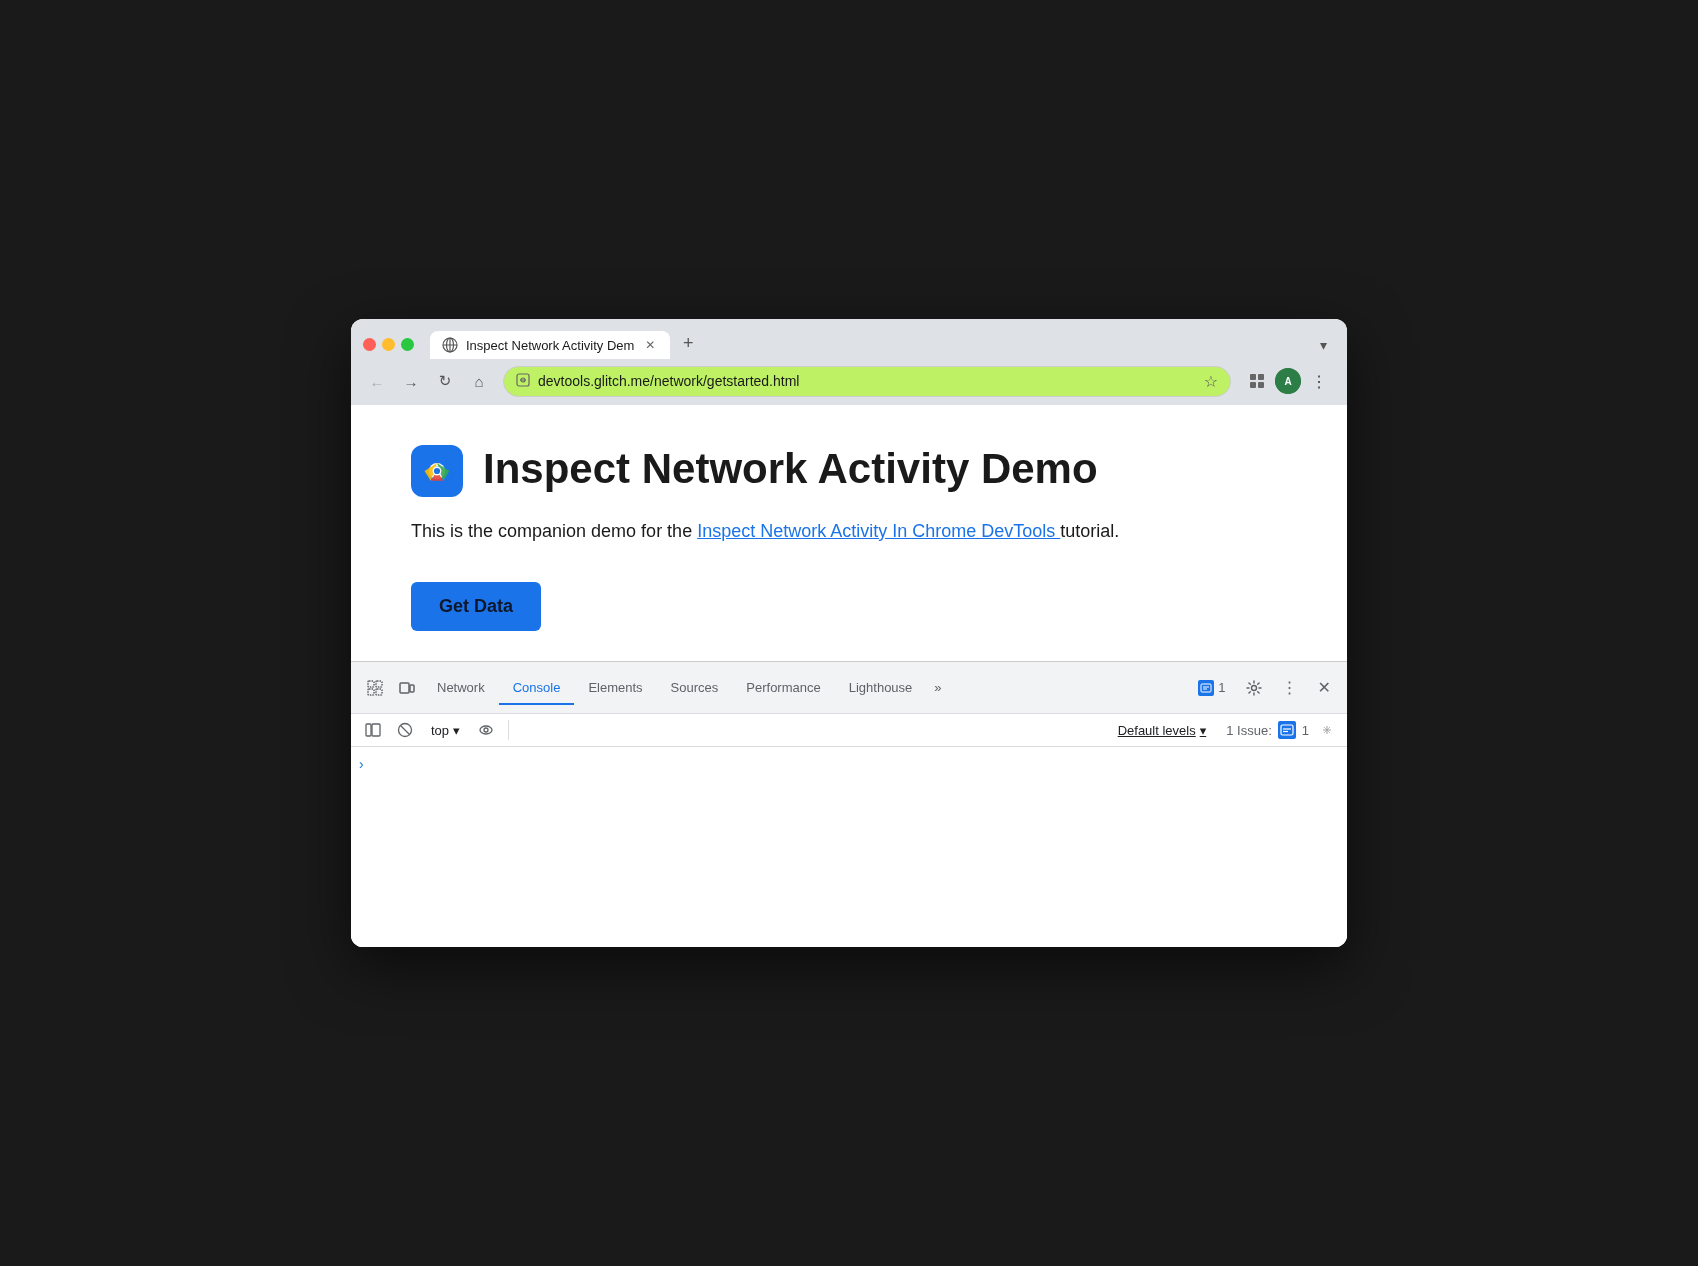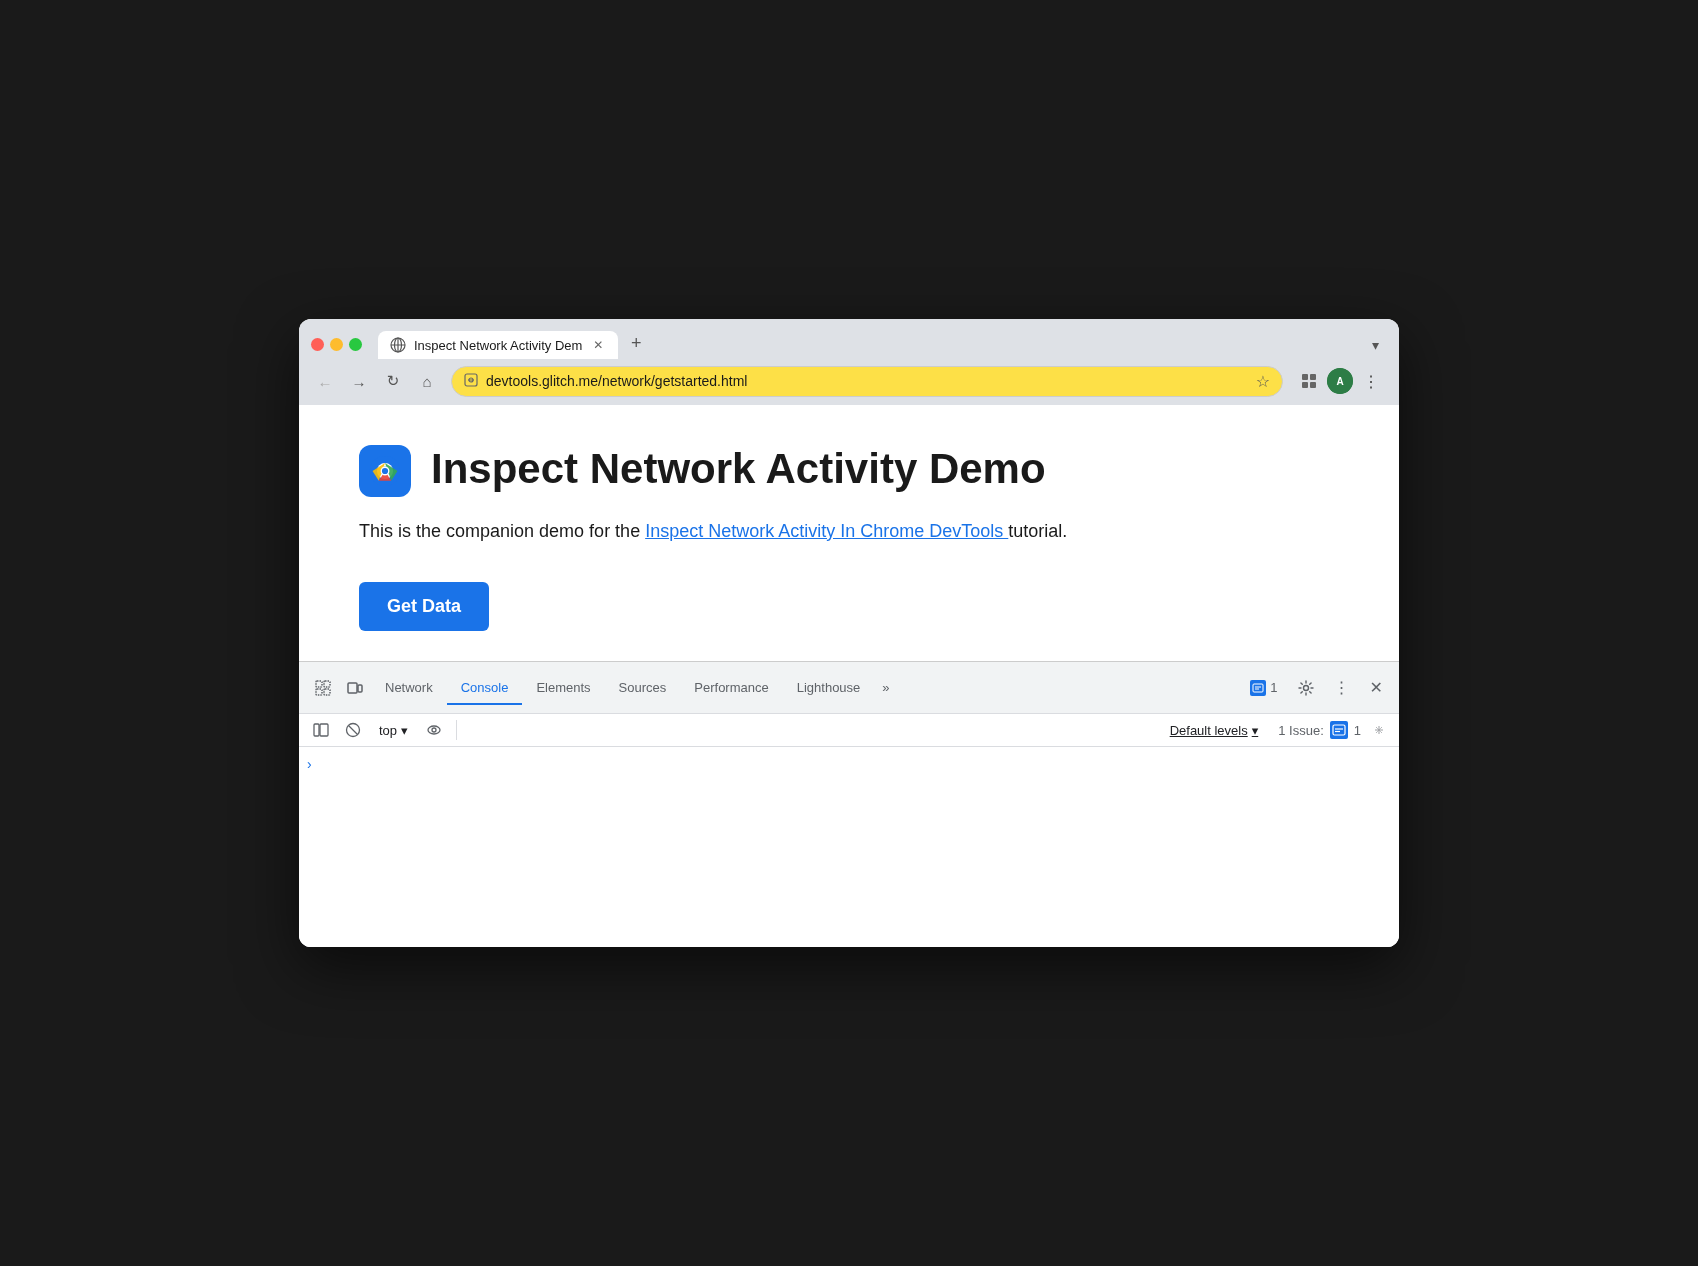--- a/index.html
+++ b/index.html
@@ -5,21 +5,21 @@
     * { margin: 0; padding: 0; box-sizing: border-box; }
     body {
       background: #1a1a1a;
       display: flex;
       justify-content: center;
       align-items: center;
       min-height: 100vh;
       font-family: -apple-system, BlinkMacSystemFont, 'Segoe UI', sans-serif;
     }
     .browser-window {
-      width: 1100px;
+      width: 996px;
       border-radius: 12px;
       overflow: hidden;
       box-shadow: 0 20px 60px rgba(0,0,0,0.6);
       background: #fff;
     }
     
     .titlebar {
       background: #dee1e6;
       padding: 10px 12px 0 12px;
       display: flex;
@@ -114,21 +114,21 @@
       cursor: pointer;
       width: 28px; height: 28px;
       border-radius: 50%;
       display: flex; align-items: center; justify-content: center;
       font-size: 15px;
       color: #555;
     }
     .nav-btn.disabled { color: #aaa; cursor: default; }
     .address-bar {
       flex: 1;
-      background: #fde047;
+      background: #bef264;
       border-radius: 20px;
       padding: 5px 12px;
       display: flex;
       align-items: center;
       gap: 8px;
       border: 1px solid #ccc;
       margin: 0 4px;
     }
     .address-icon { color: #666; font-size: 13px; }
     .address-text {
@@ -184,21 +184,21 @@
       color: #1a1a1a;
       margin-bottom: 40px;
     }
     .page-link {
       color: #1a73e8;
       text-decoration: underline;
       cursor: pointer;
     }
     .get-data-btn {
       background: #1a73e8;
-      color: #ffffff;
+      color: #0f172a;
       border: none;
       border-radius: 6px;
       padding: 14px 28px;
       font-size: 18px;
       font-weight: 600;
       cursor: pointer;
     }
     
     .devtools-panel {
       background: #f8f9fa;

